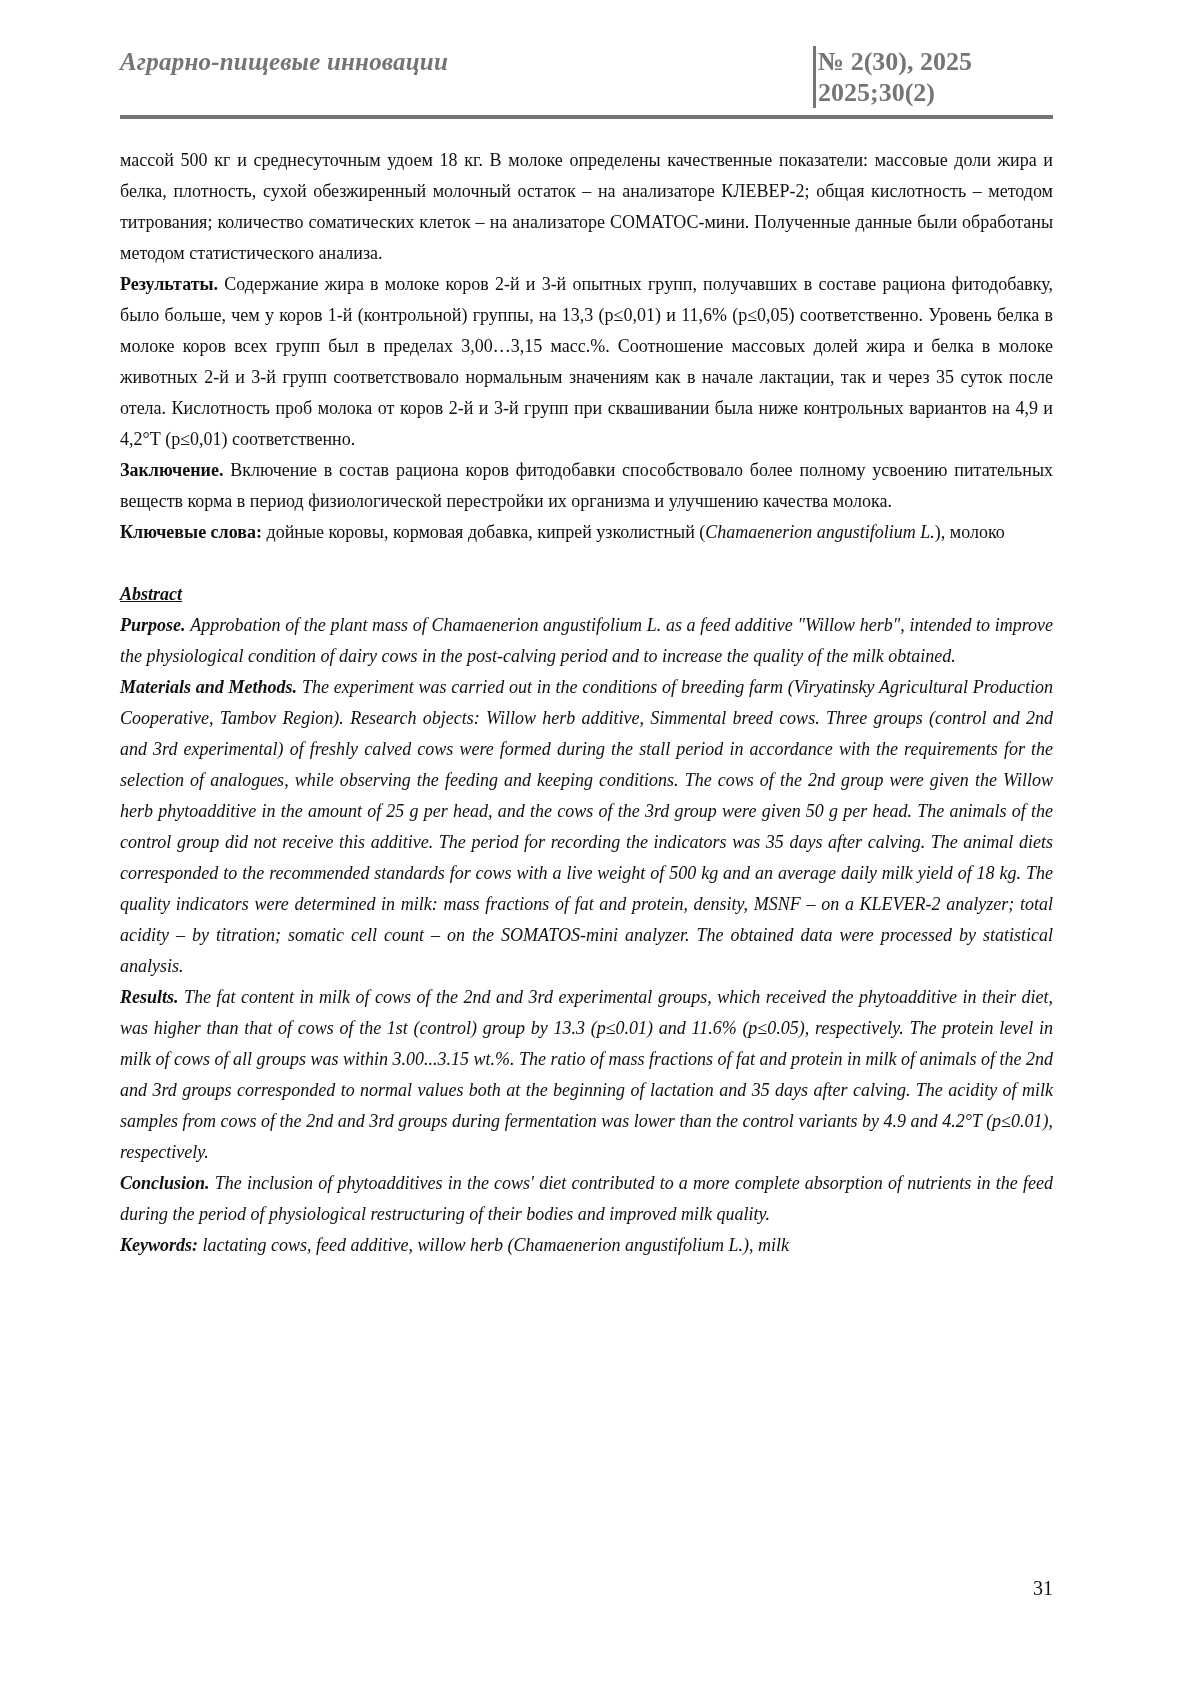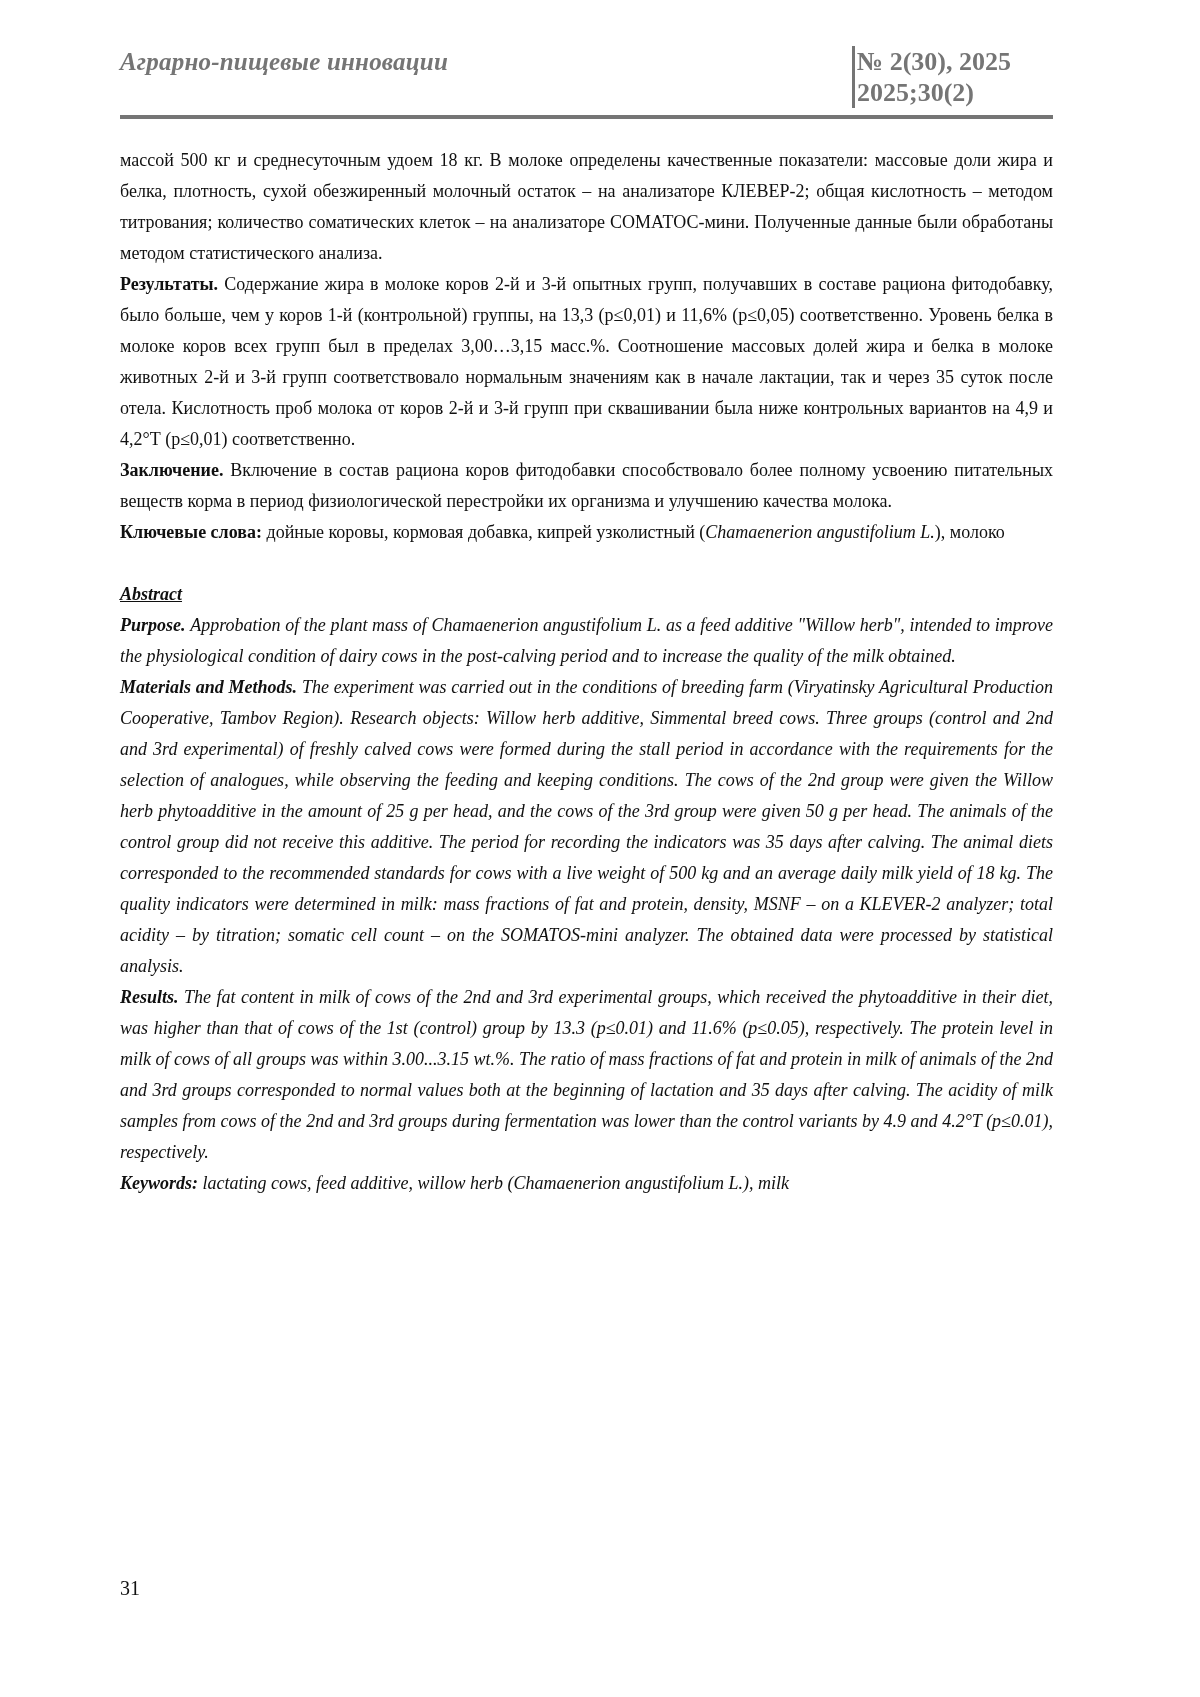--- a/index.html
+++ b/index.html
@@ -16,21 +16,20 @@
   .page{
     box-sizing:border-box;
     width:1200px;height:1697px;
     padding:46px 147px 0 120px;
     position:relative;
   }
   
   .header{
     display:flex;
     align-items:stretch;
-    gap:39px;
   }
   .header-left{
     width:693px;
     font-weight:bold;font-style:italic;
     font-size:25px;line-height:31px;
     color:var(--header-gray);
     letter-spacing:0.2px;
   }
   .header-right{
     border-left:3px solid var(--header-gray);
@@ -53,21 +52,21 @@
     text-align:justify;
   }
   .content p{margin:0;padding:0;}
   .content p.space-before{margin-top:31px;text-decoration:underline;}
   .content span.b{font-weight:bold;}
   .content span.i{font-style:italic;}
   
   .page-number{
     position:absolute;
     left:120px;right:147px;bottom:97px;
-    text-align:left;
+    text-align:right;
     font-size:20px;
     color:var(--body-text);
   }
 </style>
 </head>
 <body>
 
 <div class="page">
 
   <div class="header">
@@ -84,18 +83,19 @@
 
   <div class="content" id="paragraphs">
       <p><span>массой 500 кг и среднесуточным удоем 18 кг. В молоке определены качественные показатели: массовые доли жира и белка, плотность, сухой обезжиренный молочный остаток – на анализаторе КЛЕВЕР-2; общая кислотность – методом титрования; количество соматических клеток – на анализаторе СОМАТОС-мини. Полученные данные были обработаны методом статистического анализа.</span></p>
       <p><span class="b">Результаты. </span><span>Содержание жира в молоке коров 2-й и 3-й опытных групп, получавших в составе рациона фитодобавку, было больше, чем у коров 1-й (контрольной) группы, на 13,3 (p≤0,01) и 11,6% (p≤0,05) соответственно. Уровень белка в молоке коров всех групп был в пределах 3,00…3,15 масс.%. Соотношение массовых долей жира и белка в молоке животных 2-й и 3-й групп соответствовало нормальным значениям как в начале лактации, так и через 35 суток после отела. Кислотность проб молока от коров 2-й и 3-й групп при сквашивании была ниже контрольных вариантов на 4,9 и 4,2°Т (p≤0,01) соответственно.</span></p>
       <p><span class="b">Заключение. </span><span>Включение в состав рациона коров фитодобавки способствовало более полному усвоению питательных веществ корма в период физиологической перестройки их организма и улучшению качества молока.</span></p>
       <p><span class="b">Ключевые слова: </span><span>дойные коровы, кормовая добавка, кипрей узколистный (</span><span class="i">Chamaenerion angustifolium L.</span><span>), молоко</span></p>
       <p class="space-before"><span class="b i">Abstract</span></p>
       <p><span class="b i">Purpose. </span><span class="i">Approbation of the plant mass of Chamaenerion angustifolium L. as a feed additive "Willow herb", intended to improve the physiological condition of dairy cows in the post-calving period and to increase the quality of the milk obtained.</span></p>
       <p><span class="b i">Materials and Methods. </span><span class="i">The experiment was carried out in the conditions of breeding farm (Viryatinsky Agricultural Production Cooperative, Tambov Region). Research objects: Willow herb additive, Simmental breed cows. Three groups (control and 2nd and 3rd experimental) of freshly calved cows were formed during the stall period in accordance with the requirements for the selection of analogues, while observing the feeding and keeping conditions. The cows of the 2nd group were given the Willow herb phytoadditive in the amount of 25 g per head, and the cows of the 3rd group were given 50 g per head. The animals of the control group did not receive this additive. The period for recording the indicators was 35 days after calving. The animal diets corresponded to the recommended standards for cows with a live weight of 500 kg and an average daily milk yield of 18 kg. The quality indicators were determined in milk: mass fractions of fat and protein, density, MSNF – on a KLEVER-2 analyzer; total acidity – by titration; somatic cell count – on the SOMATOS-mini analyzer. The obtained data were processed by statistical analysis.</span></p>
       <p><span class="b i">Results. </span><span class="i">The fat content in milk of cows of the 2nd and 3rd experimental groups, which received the phytoadditive in their diet, was higher than that of cows of the 1st (control) group by 13.3 (p≤0.01) and 11.6% (p≤0.05), respectively. The protein level in milk of cows of all groups was within 3.00...3.15 wt.%. The ratio of mass fractions of fat and protein in milk of animals of the 2nd and 3rd groups corresponded to normal values both at the beginning of lactation and 35 days after calving. The acidity of milk samples from cows of the 2nd and 3rd groups during fermentation was lower than the control variants by 4.9 and 4.2°T (p≤0.01), respectively.</span></p>
+      <p><span class="b i">Conclusion. </span><span class="i">The inclusion of phytoadditives in the cows' diet contributed to a more complete absorption of nutrients in the feed during the period of physiological restructuring of their bodies and improved milk quality.</span></p>
       <p><span class="b i">Keywords: </span><span class="i">lactating cows, feed additive, willow herb (Chamaenerion angustifolium L.), milk</span></p>
     </div>
 
   <div class="page-number">31</div>
 
 </div>
 
 </body></html>

